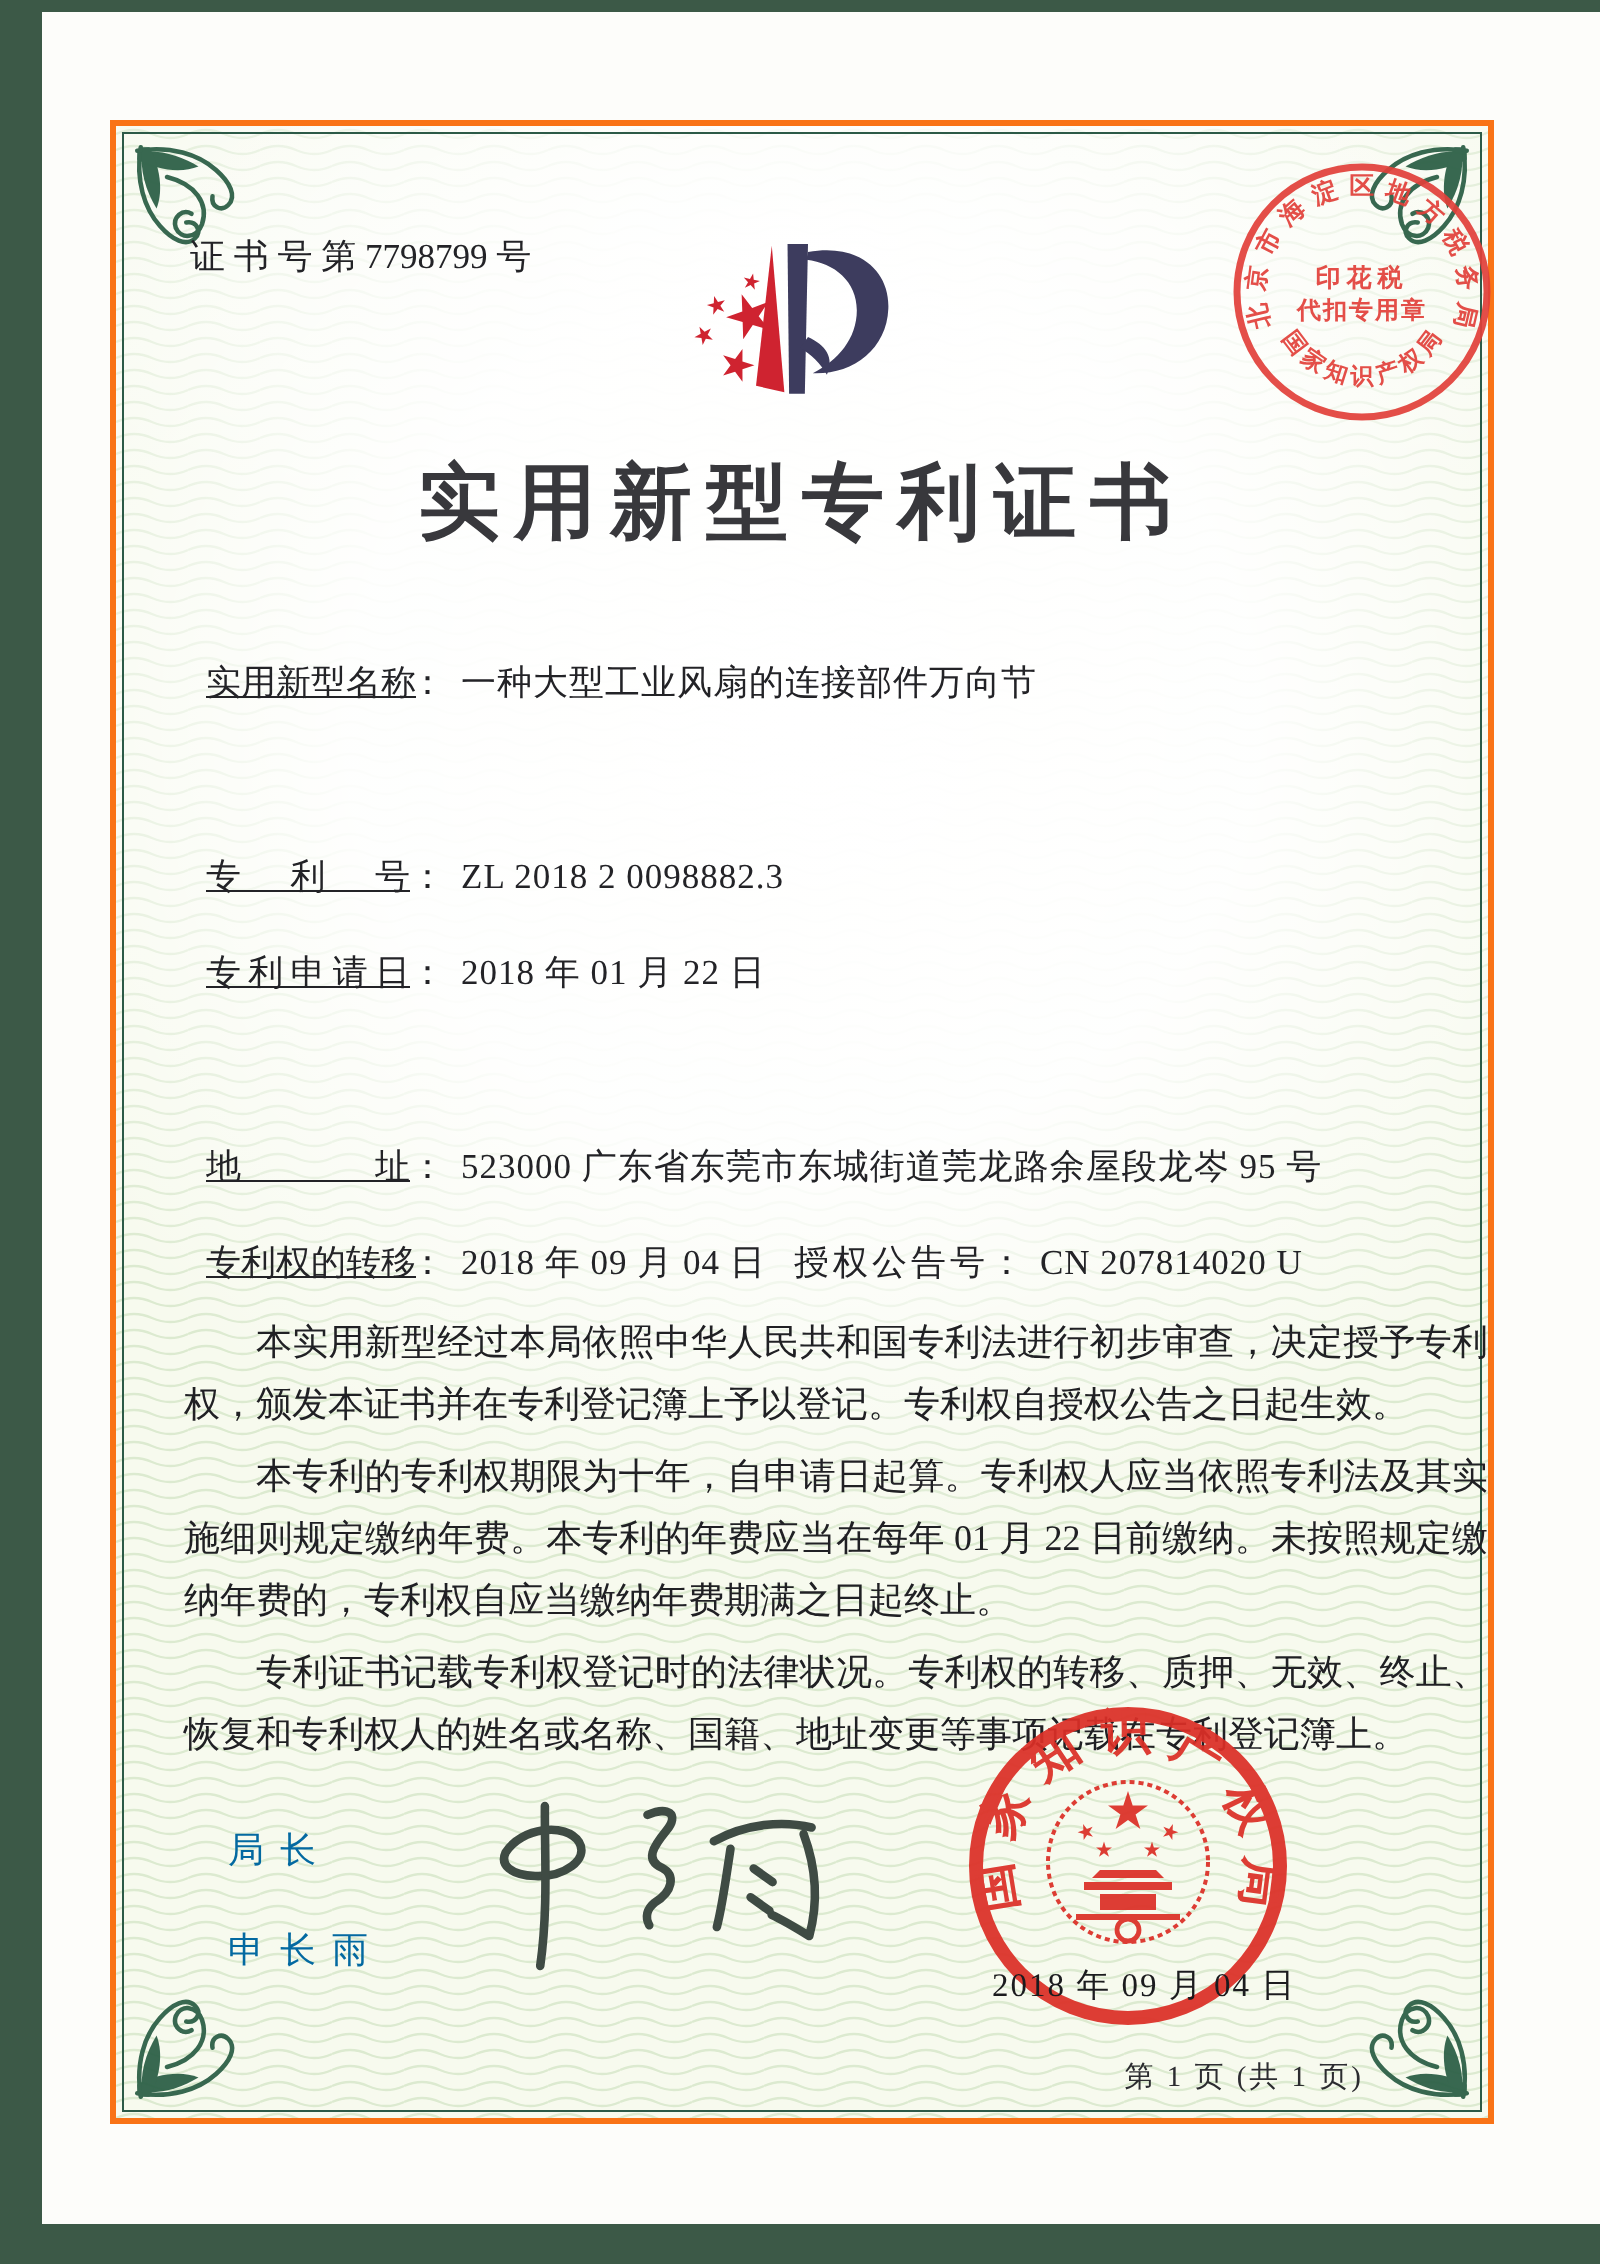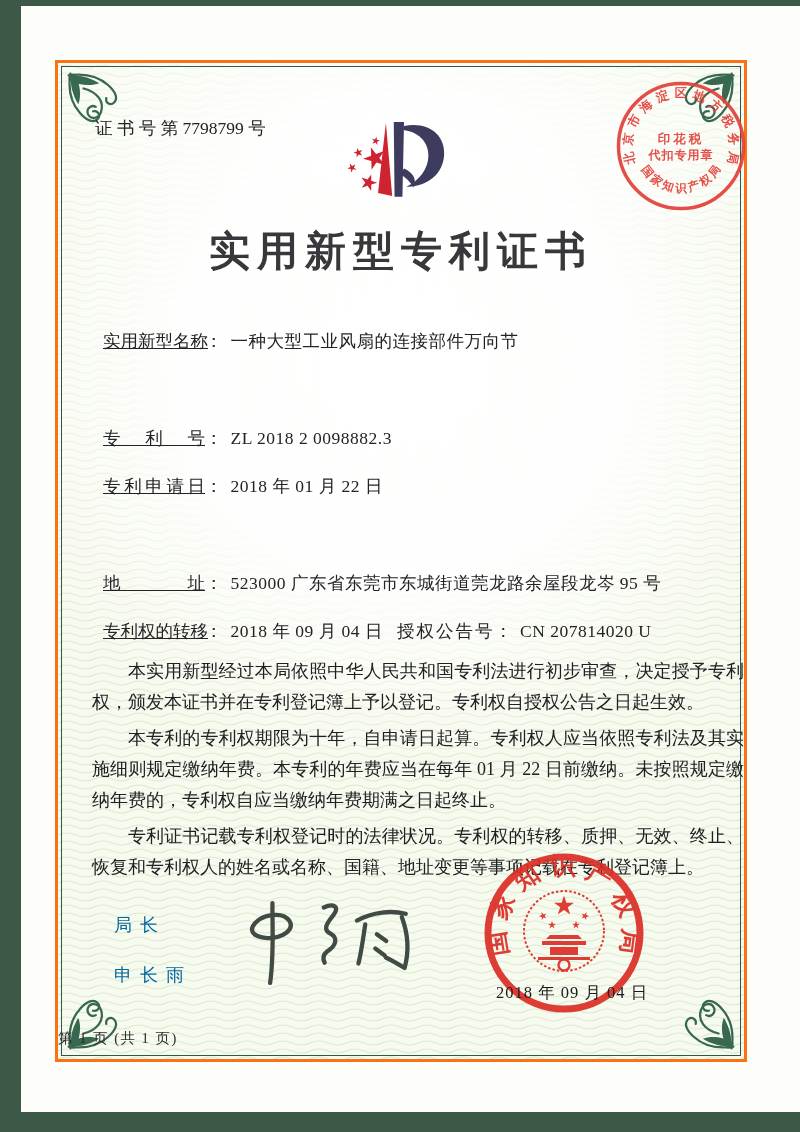--- a/index.html
+++ b/index.html
@@ -33,21 +33,21 @@
   .announce .alabel{letter-spacing:2px;}
   .paras{position:absolute;left:34px;top:593px;width:652px;z-index:3;
     font-size:18px;line-height:31px;color:#202024;text-align:justify;}
   .paras p{margin:0 0 5px 0;text-indent:2em;}
   .sig-title{position:absolute;left:56px;top:850px;z-index:3;font-size:18px;letter-spacing:8px;color:#0369a1;}
   .sig-name{position:absolute;left:56px;top:884px;z-index:3;font-size:18px;letter-spacing:8px;color:#0369a1;margin-top:16px;}
   .sig-svg{position:absolute;left:176px;top:832px;width:190px;height:92px;z-index:3;transform:rotate(-2deg);}
   .seal{position:absolute;left:422px;top:786px;width:168px;height:168px;z-index:4;opacity:.93;}
   .seal-date{position:absolute;left:438px;top:919px;width:180px;z-index:5;
     font-size:16.5px;letter-spacing:1px;color:#1b1b1e;}
-  .footer{position:absolute;left:0;top:966px;width:624px;text-align:left;z-index:3;
+  .footer{position:absolute;left:0;top:966px;width:624px;text-align:right;z-index:3;
     font-size:14.5px;letter-spacing:1.5px;color:#2c2c30;}
 </style>
 </head>
 <body>
 
 <div class="paper">
   <div class="frame">
 
     <svg class="guilloche" width="686" height="996">
       <defs>

